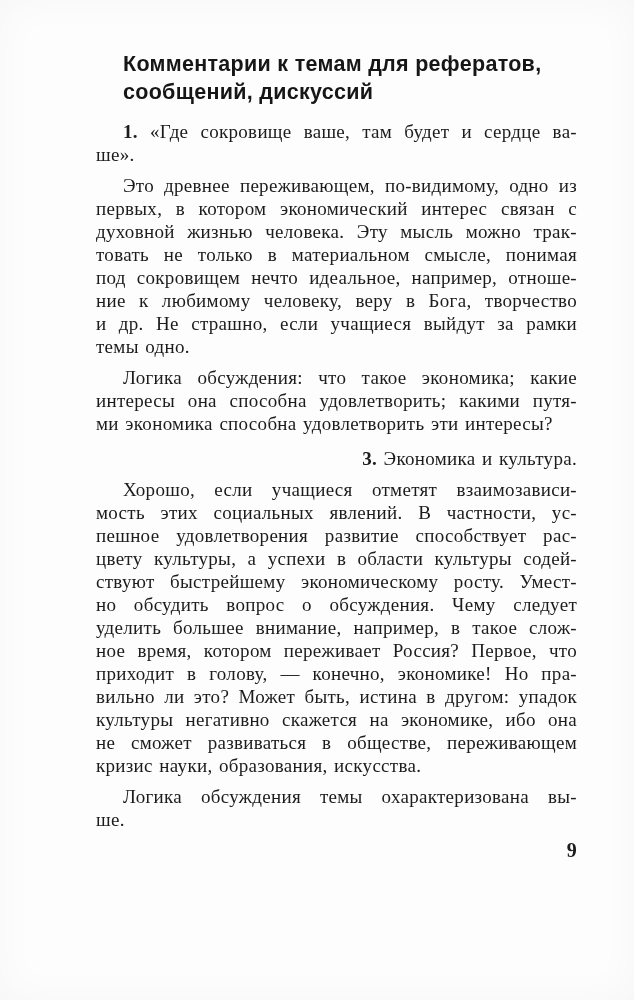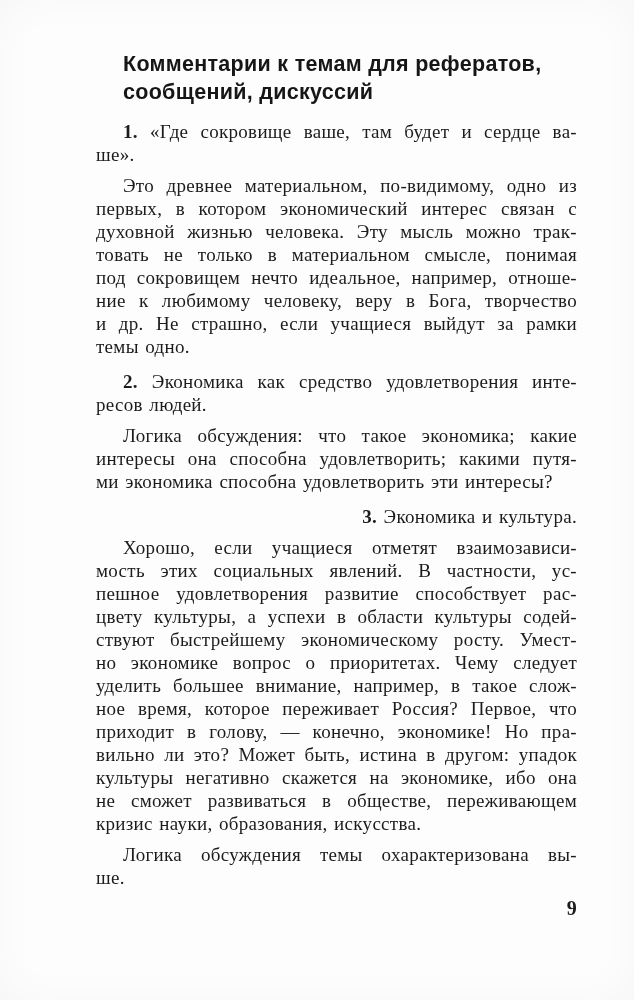--- a/index.html
+++ b/index.html
@@ -85,50 +85,46 @@
       <span class="hline">Комментарии к темам для рефератов,</span>
       <span class="hline">сообщений, дискуссий</span>
     </h1>
 
     <div>
         <div class="block item">
           <span class="line first just"><b class="num">1.</b>&nbsp;«Где сокровище ваше, там будет и сердце ва-</span>
           <span class="line">ше».</span>
         </div>
         <div class="block para">
-          <span class="line first just">Это древнее материальном, по-видимому, одно из</span>
+          <span class="line first just">Это древнее переживающем, по-видимому, одно из</span>
           <span class="line just">первых, в котором экономический интерес связан с</span>
           <span class="line just">духовной жизнью человека. Эту мысль можно трак-</span>
           <span class="line just">товать не только в материальном смысле, понимая</span>
           <span class="line just">под сокровищем нечто идеальное, например, отноше-</span>
           <span class="line just">ние к любимому человеку, веру в Бога, творчество</span>
           <span class="line just">и др. Не страшно, если учащиеся выйдут за рамки</span>
           <span class="line">темы одно.</span>
-        </div>
-        <div class="block item">
-          <span class="line first just"><b class="num">2.</b>&nbsp;Экономика как средство удовлетворения инте-</span>
-          <span class="line">ресов людей.</span>
         </div>
         <div class="block para">
           <span class="line first just">Логика обсуждения: что такое экономика; какие</span>
           <span class="line just">интересы она способна удовлетворить; какими путя-</span>
           <span class="line">ми экономика способна удовлетворить эти интересы?</span>
         </div>
         <div class="block item">
           <span class="line first"><b class="num">3.</b>&nbsp;Экономика и культура.</span>
         </div>
         <div class="block para">
           <span class="line first just">Хорошо, если учащиеся отметят взаимозависи-</span>
           <span class="line just">мость этих социальных явлений. В частности, ус-</span>
           <span class="line just">пешное удовлетворения развитие способствует рас-</span>
           <span class="line just">цвету культуры, а успехи в области культуры содей-</span>
           <span class="line just">ствуют быстрейшему экономическому росту. Умест-</span>
-          <span class="line just">но экономике вопрос о приоритетах. Чему следует</span>
+          <span class="line just">но обсудить вопрос о обсуждения. Чему следует</span>
           <span class="line just">уделить большее внимание, например, в такое слож-</span>
-          <span class="line just">ное время, которое переживает Россия? Первое, что</span>
+          <span class="line just">ное время, котором переживает Россия? Первое, что</span>
           <span class="line just">приходит в голову, — конечно, экономике! Но пра-</span>
           <span class="line just">вильно ли это? Может быть, истина в другом: упадок</span>
           <span class="line just">культуры негативно скажется на экономике, ибо она</span>
           <span class="line just">не сможет развиваться в обществе, переживающем</span>
           <span class="line">кризис науки, образования, искусства.</span>
         </div>
         <div class="block para">
           <span class="line first just">Логика обсуждения темы охарактеризована вы-</span>
           <span class="line">ше.</span>
         </div>

